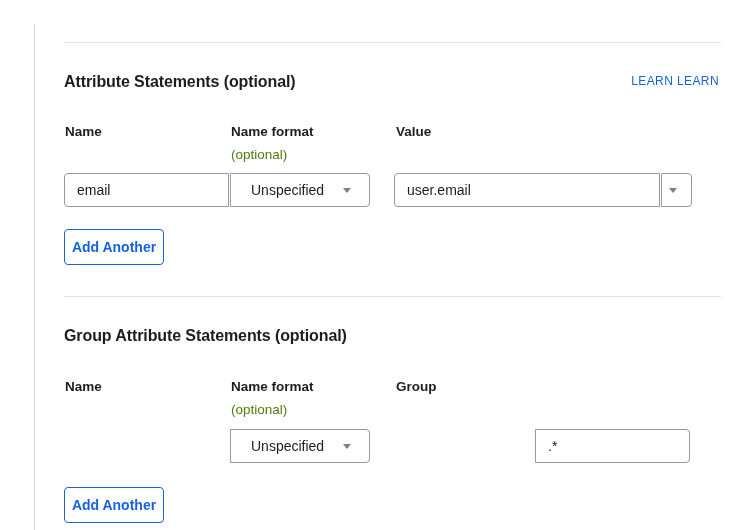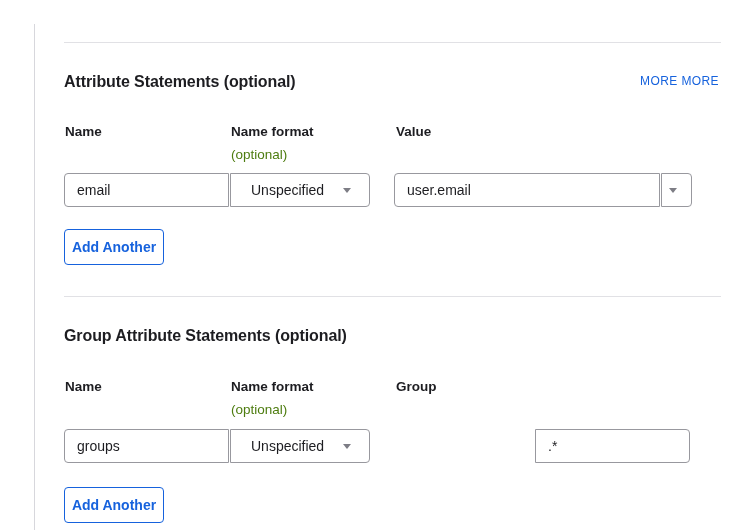--- a/index.html
+++ b/index.html
@@ -128,21 +128,21 @@
 </head>
 <body>
 
 <div id="page">
   <div class="card"></div>
 
   <div class="divider" style="top:10px;"></div>
 
   <div class="section-title" style="top:41px;">Attribute Statements (optional)</div>
 
-  <a class="learn-more">MORE MORE</a>
+  <a class="learn-more">LEARN LEARN</a>
 
   <div class="col-header" style="left:33px; top:92px;">Name</div>
   <div class="col-header" style="left:199px; top:92px;">Name format</div>
   <div class="col-header" style="left:364px; top:92px;">Value</div>
   <div class="optional-note" style="left:199px; top:115px;">(optional)</div>
 
   <input class="field rad-left" style="left: 32px; top: 141px; width: 165px;" type="text" value="email">
 
   <div class="field select rad-right" style="left:198px; top:141px; width:140px;">
     <span class="label">Unspecified</span>
@@ -158,21 +158,20 @@
 
   <div class="divider" style="top:264px;"></div>
 
   <div class="section-title" style="top:295px;">Group Attribute Statements (optional)</div>
 
   <div class="col-header" style="left:33px; top:347px;">Name</div>
   <div class="col-header" style="left:199px; top:347px;">Name format</div>
   <div class="col-header" style="left:364px; top:347px;">Group</div>
   <div class="optional-note" style="left:199px; top:370px;">(optional)</div>
 
-  <input class="field rad-left" style="left: 32px; top: 397px; width: 165px;" type="text" value="groups">
 
   <div class="field select rad-right" style="left:198px; top:397px; width:140px;">
     <span class="label">Unspecified</span>
     <span class="caret"></span>
   </div>
 
 
   <input class="field rad-right" style="left: 503px; top: 397px; width: 155px;" type="text" value=".*">
 
   <button class="add-btn" style="top:455px;">Add Another</button>

